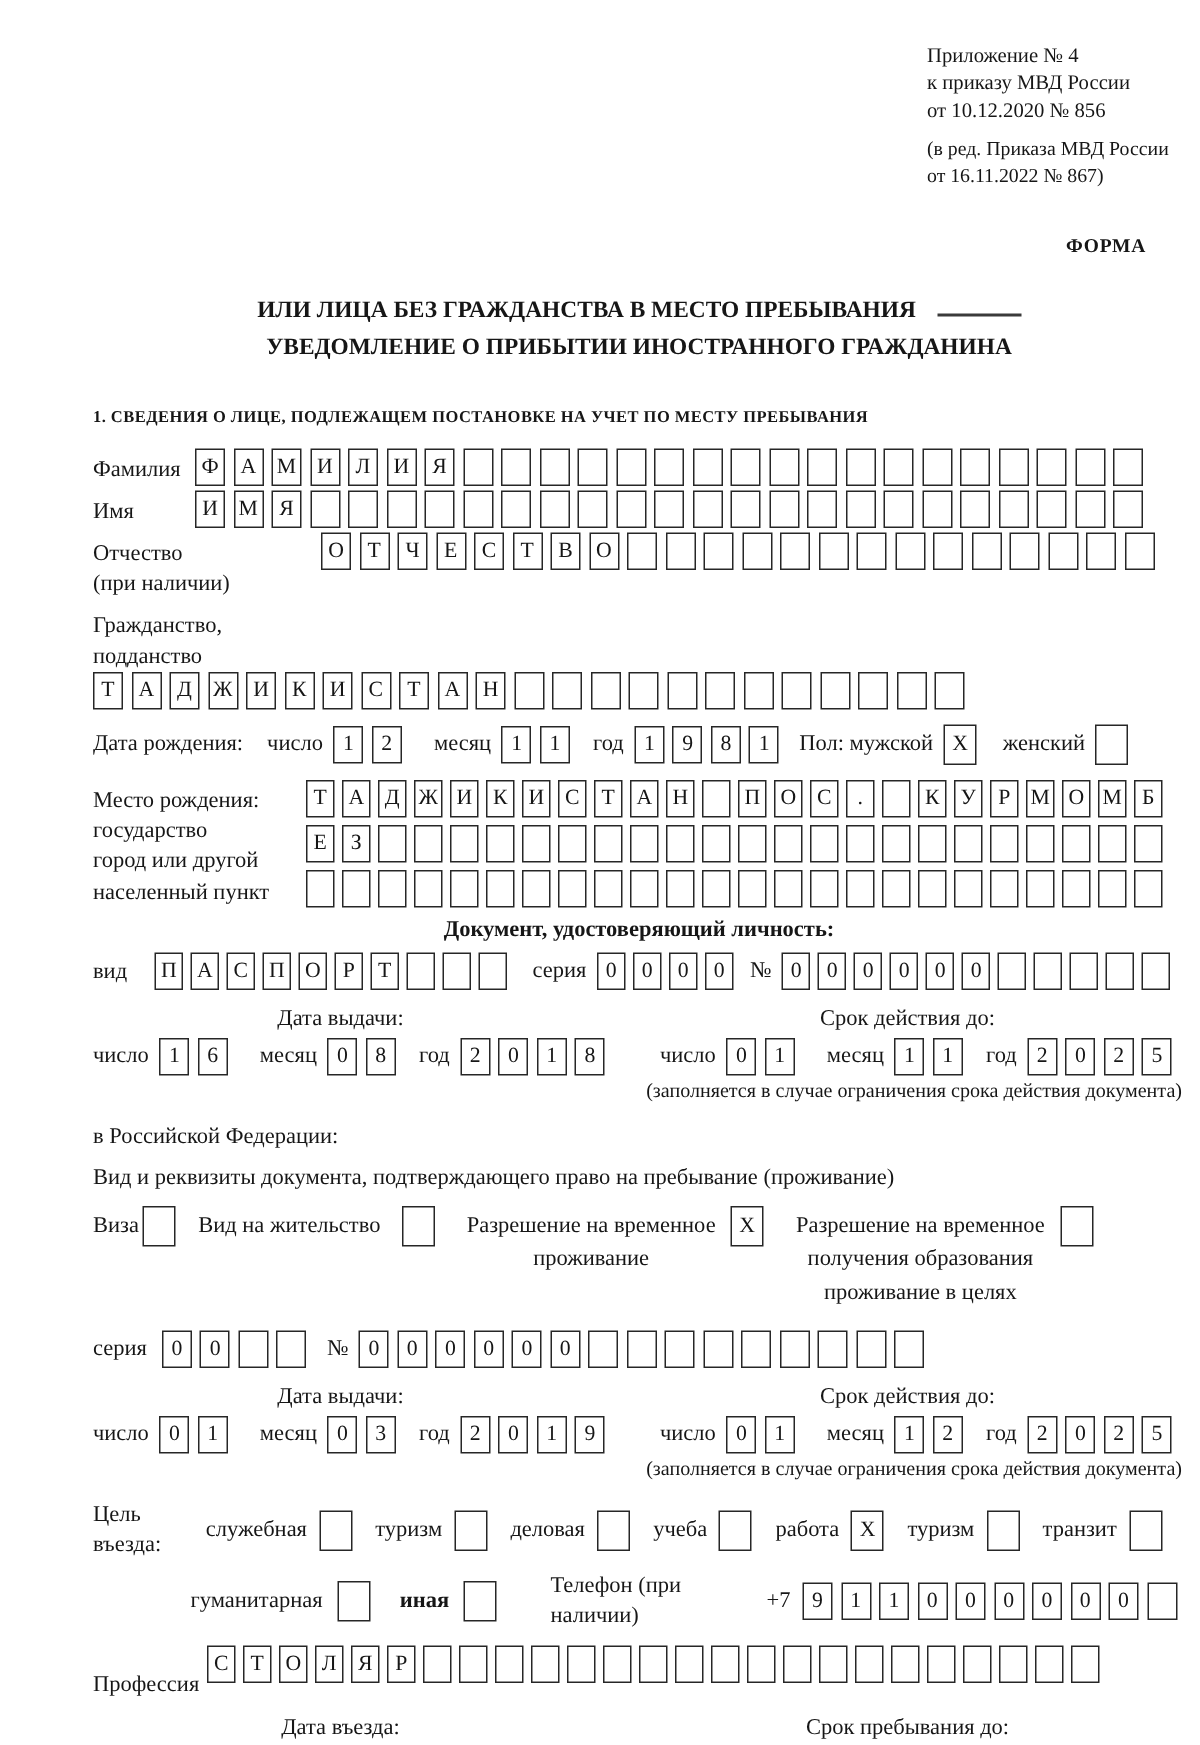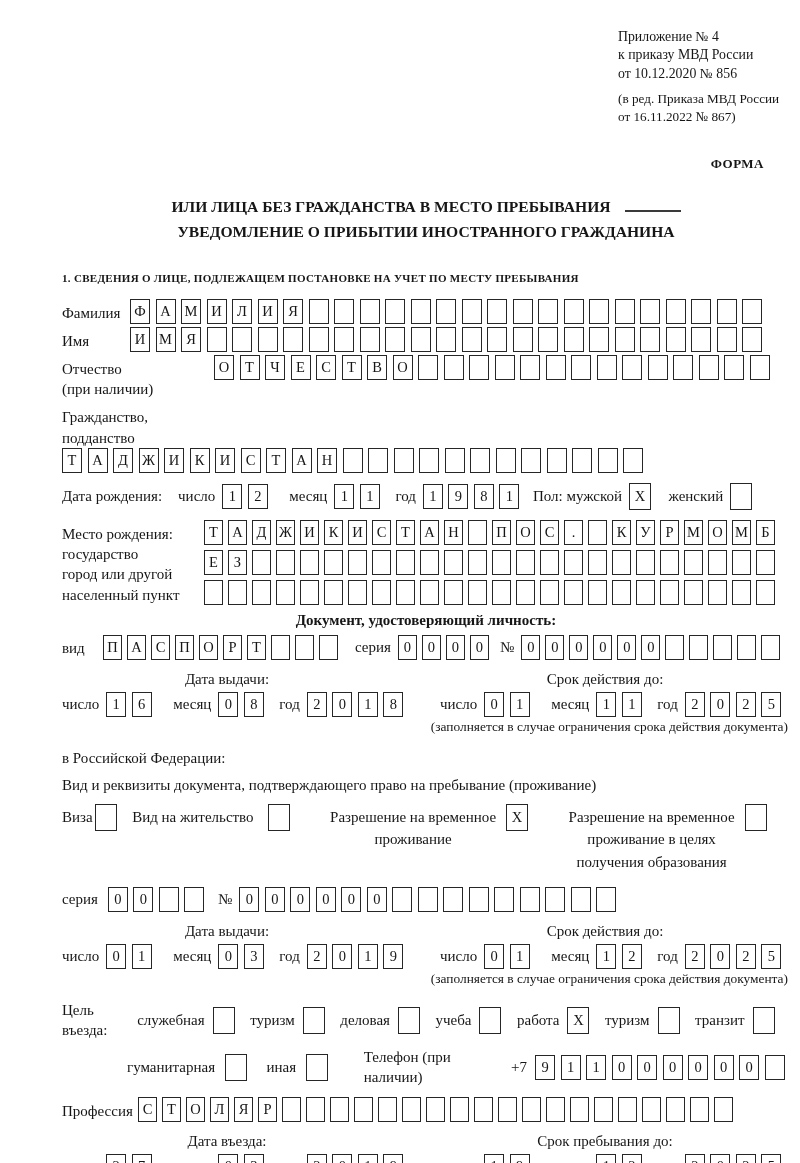--- a/index.html
+++ b/index.html
@@ -37,21 +37,21 @@
   .dhead{text-align:center;width:330px;margin-bottom:2px;}
   .dline{display:flex;align-items:center;}
   .dlbl{margin:0 7px 0 16px;}
   .dlbl.first{margin-left:0;}
   .dnote{text-align:right;font-size:13.4px;margin:1px 2px 0 0;}
 
   .intro{margin-top:10px;line-height:1.75;}
   .optrow{display:flex;align-items:flex-start;margin-top:6px;}
   .opt{display:flex;align-items:flex-start;margin-right:16px;}
   .opt .olabel{margin-right:8px;padding-top:4px;}
-  .opt .ml{ text-align:center;line-height:1.5;padding-top:2px;margin-left:19px;}
+  .opt .ml{ text-align:center;line-height:1.5;padding-top:2px;}
   .purp{display:flex;align-items:center;flex-wrap:nowrap;margin-top:14px;}
   .purp .plabel{margin-right:8px;}
   .purp .cells{margin-right:10px;}
   .purp2{display:flex;align-items:center;margin-top:8px;margin-left:65px;}
   .phone-label{margin:0 14px 0 30px;}
   .pfx{margin-right:8px;}
 </style>
 </head>
 <body>
 
@@ -430,22 +430,22 @@
         <div>Разрешение на временное</div>
         <div>проживание</div>
       </span>
       <span class="cells cbx">
           <span class="cell">X</span>
         </span>
     </div>
     <div class="opt" style="margin-right:0;">
       <span class="ml" style="margin-right:10px;">
         <div>Разрешение на временное</div>
+        <div>получения образования</div>
         <div>проживание в целях</div>
-        <div>получения образования</div>
       </span>
       <span class="cells cbx">
           <span class="cell"></span>
         </span>
     </div>
   </div>
 
   <div class="dline" style="margin-top:14px;">
     <span style="margin-right:10px;">серия</span>
     <span class="cells">
@@ -552,42 +552,42 @@
     <span class="cells cbx">
         <span class="cell"></span>
       </span>
   </div>
 
   <div class="purp2">
     <span class="plabel" style="margin-right:10px;">гуманитарная</span>
     <span class="cells cbx">
         <span class="cell"></span>
       </span>
-    <span class="plabel" style="margin:0 10px 0 14px;">иная</span>
+    <span class="plabel" style="margin:0 10px 0 14px;font-weight:bold;">иная</span>
     <span class="cells cbx">
         <span class="cell"></span>
       </span>
     <span class="phone-label">Телефон (при наличии)</span>
     <span class="pfx" style="margin-left:16px;">+7</span>
     <span class="cells">
         <span class="cell">9</span>
         <span class="cell">1</span>
         <span class="cell">1</span>
         <span class="cell">0</span>
         <span class="cell">0</span>
         <span class="cell">0</span>
         <span class="cell">0</span>
         <span class="cell">0</span>
         <span class="cell">0</span>
         <span class="cell"></span>
       </span>
   </div>
 
   <div class="frow" style="margin-top:10px;">
-    <div class="lbl w68" style="width:76px;">Профессия</div>
+    <div class="lbl w68" style="width:76px;margin-top:12px;">Профессия</div>
     <div class="cells tight">
         <span class="cell">С</span>
         <span class="cell">Т</span>
         <span class="cell">О</span>
         <span class="cell">Л</span>
         <span class="cell">Я</span>
         <span class="cell">Р</span>
         <span class="cell"></span>
         <span class="cell"></span>
         <span class="cell"></span>

